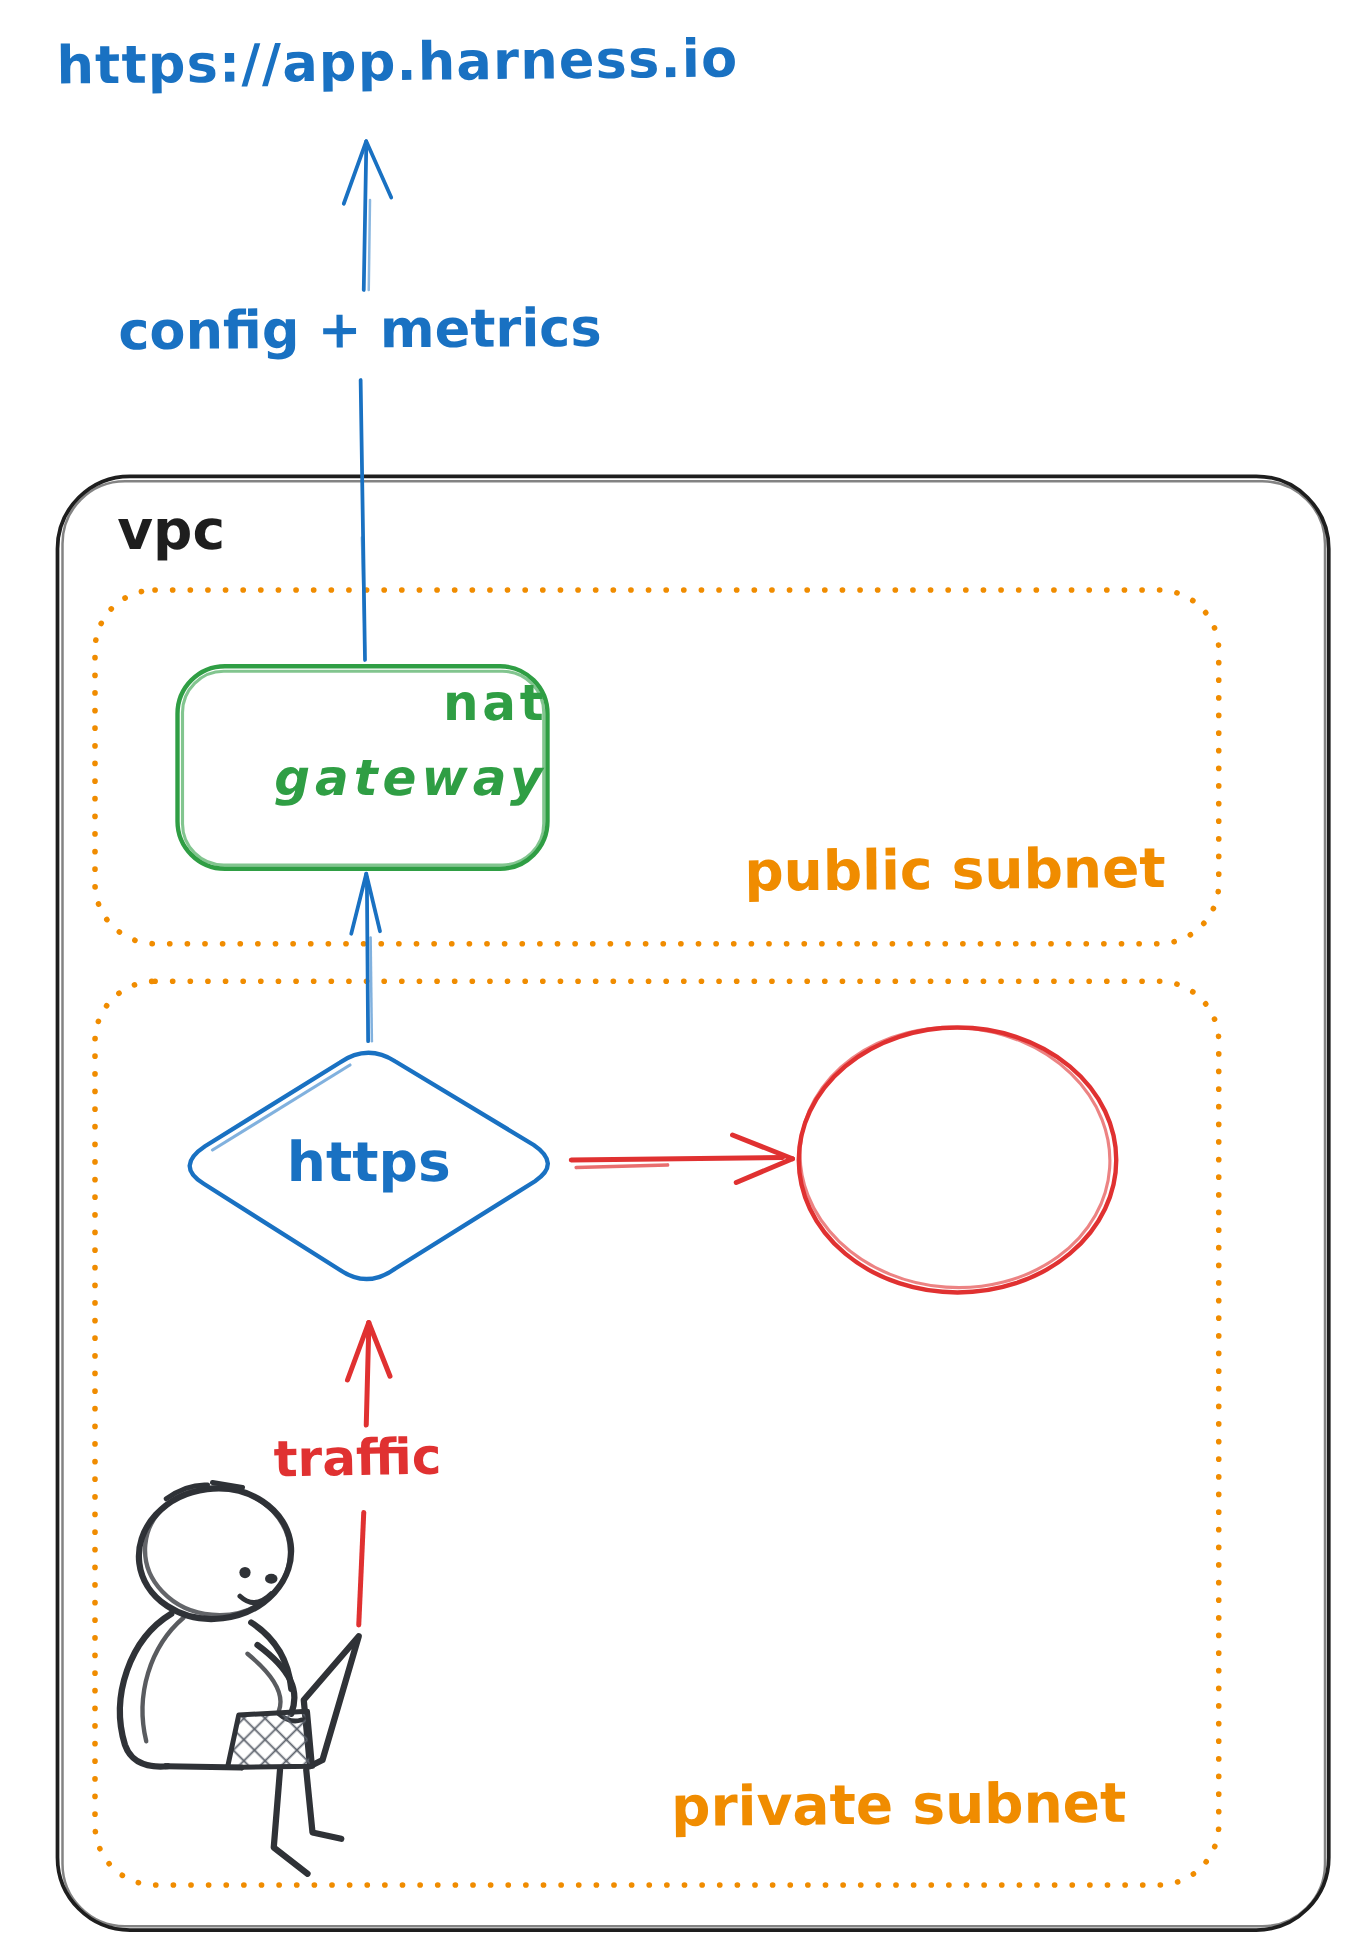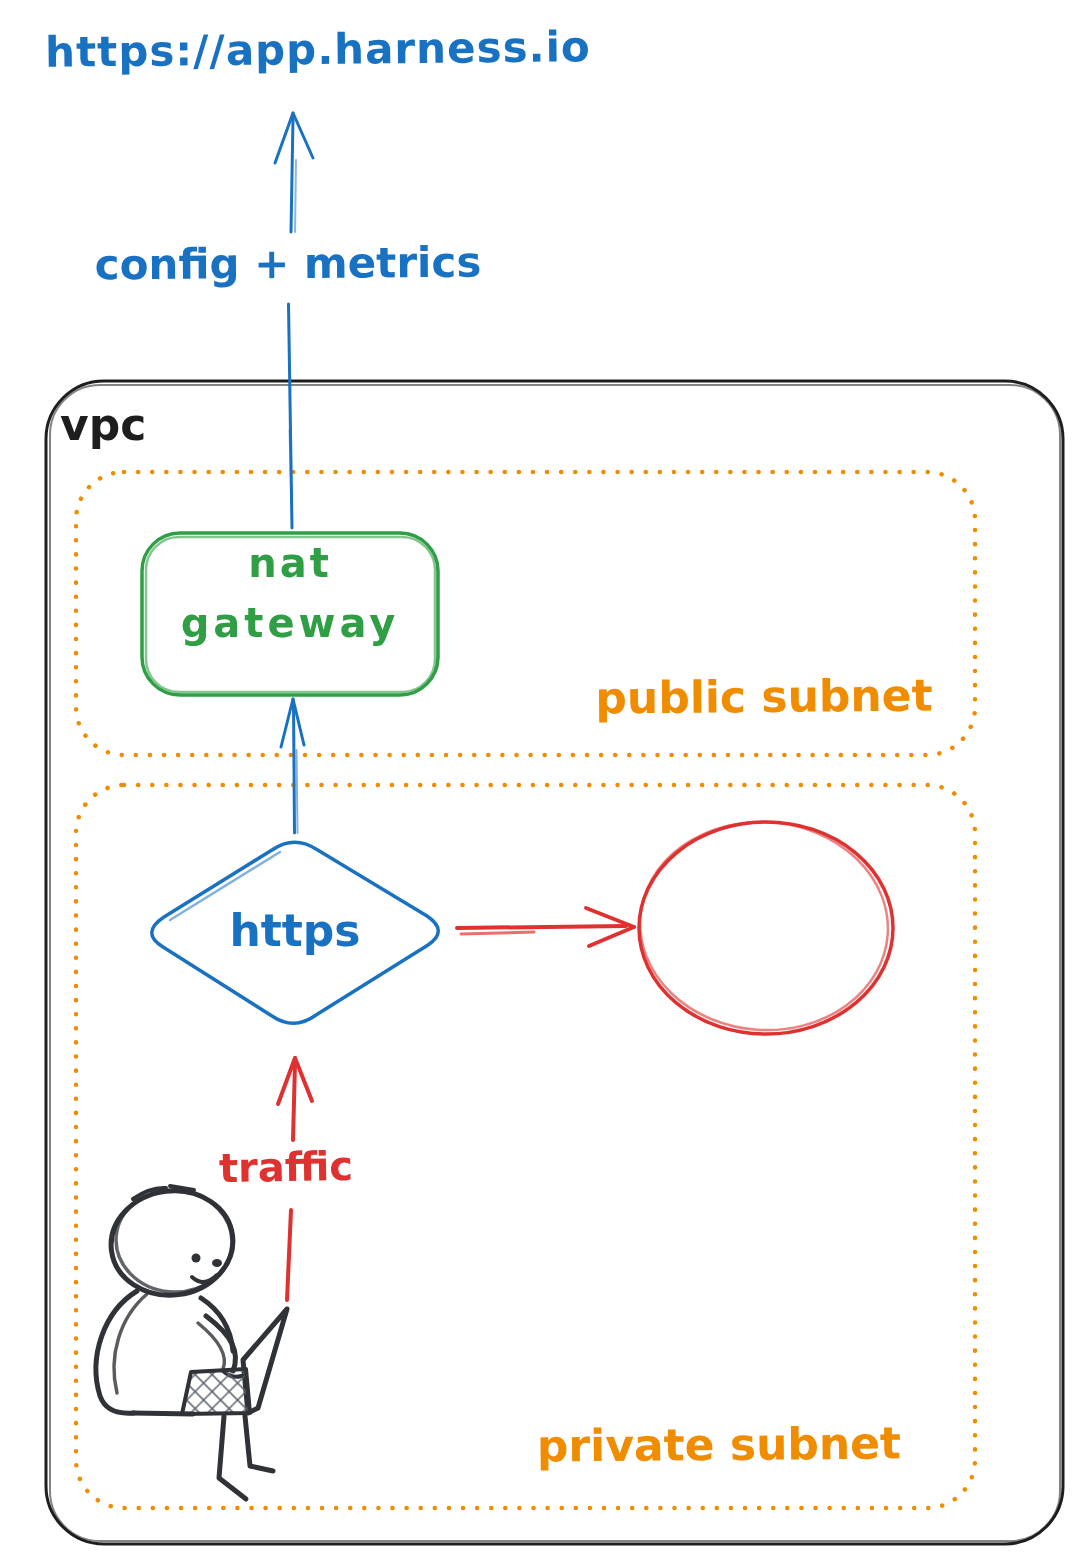--- a/index.html
+++ b/index.html
@@ -10,28 +10,29 @@
     overflow:hidden;
     font-family:"DejaVu Sans", sans-serif;
   }
   .canvas svg{position:absolute;left:0;top:0;}
   .lbl{
     position:absolute;
     font-family:"DejaVu Sans", sans-serif;
     font-weight:bold;
     white-space:nowrap;
     line-height:1.15;
+    text-align:right;
   }
   .lbl.center{text-align:center;}
   .url{left:8px;top:26px;width:620px;font-size:42px;letter-spacing:1px;color:#1971c2;transform:rotate(-0.6deg);}
   .cfg{left:62px;top:240px;width:452px;font-size:42px;color:#1971c2;transform:rotate(-0.4deg);}
   .vpc{left:60px;top:400px;width:120px;font-size:44px;color:#1e1e1e;}
-  .natbox{left:142px;top:540px;width:296px;font-size:40px;color:#2f9e44;text-align:center;letter-spacing:3px;}
+  .natbox{left:142px;top:540px;width:296px;font-size:40px;color:#2f9e44;text-align:right;letter-spacing:3px;}
   .natbox span{display:block;}
-  .natbox .l2{margin-top:14px;letter-spacing:4px;}
+  .natbox .l2{margin-top:14px;letter-spacing:4px;font-style:italic;}
   .pubsub{left:588px;top:672px;width:352px;font-size:44px;color:#f08c00;transform:rotate(-0.5deg);}
   .proxy{left:195px;top:906px;width:200px;font-size:44px;color:#1971c2;}
   .app{left:666px;top:903px;width:200px;font-size:44px;color:#e03131;letter-spacing:2px;}
   .traffic{left:186px;top:1144px;width:200px;font-size:40px;color:#e03131;transform:rotate(-1deg);}
   .privsub{left:534px;top:1420px;width:370px;font-size:44px;color:#f08c00;transform:rotate(-0.5deg);}
 </style>
 </head>
 <body>
 
 <div class="canvas">

